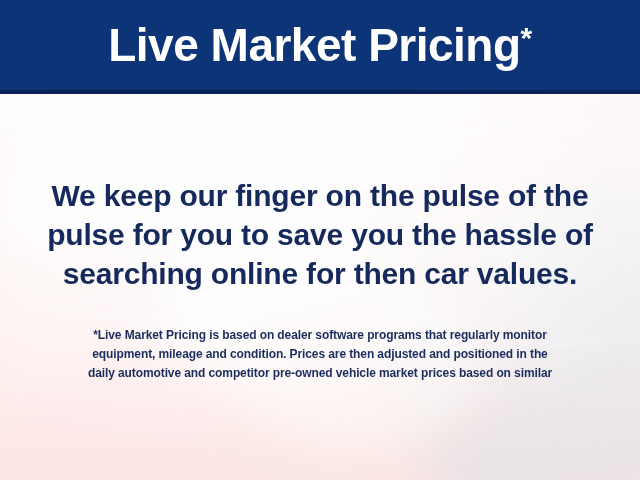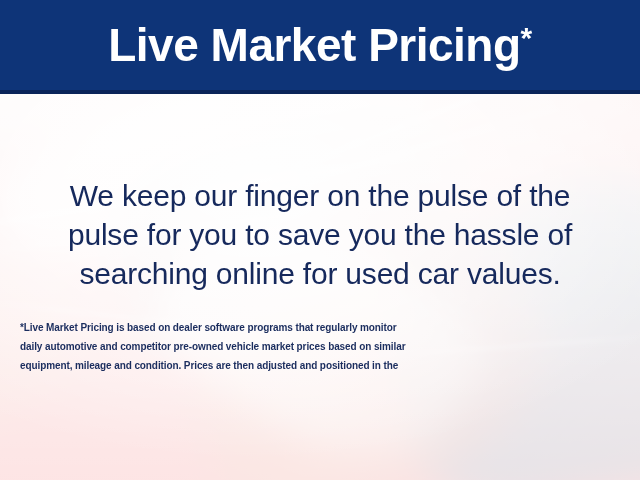--- a/index.html
+++ b/index.html
@@ -190,35 +190,35 @@
 
   
   .headline {
     position: absolute;
     left: 0;
     top: 176px;
     width: 640px;
     text-align: center;
     color: #16295c;
     font-size: 30px;
-    font-weight: normal;
+    font-weight: bold;
     line-height: 39px;
     letter-spacing: -0.2px;
   }
   .headline .hl-line { display: block; white-space: nowrap; }
 
   
   .fineprint {
     position: absolute;
     left: 20px;
-    top: 318px;
+    top: 326px;
     width: 600px;
-    text-align: left;
+    text-align: center;
     color: #1b2d5e;
-    font-size: 10px;
+    font-size: 12px;
     font-weight: bold;
     line-height: 19px;
     letter-spacing: -0.1px;
   }
   .fineprint .fp-line { display: block; white-space: nowrap; }
 </style>
 </head>
 <body>
 
 <div id="stage">
@@ -245,22 +245,22 @@
     <div class="bg-wash-2"></div>
   </div>
 
   <div class="banner">
     <div class="banner-title"><span>Live Market Pricing</span><span class="star">*</span></div>
   </div>
 
   <div class="headline">
     <span class="hl-line">We keep our finger on the pulse of the</span>
     <span class="hl-line">pulse for you to save you the hassle of</span>
-    <span class="hl-line">searching online for used car values.</span>
+    <span class="hl-line">searching online for then car values.</span>
   </div>
 
   <div class="fineprint">
     <span class="fp-line">*Live Market Pricing is based on dealer software programs that regularly monitor</span>
+    <span class="fp-line">equipment, mileage and condition. Prices are then adjusted and positioned in the</span>
     <span class="fp-line">daily automotive and competitor pre-owned vehicle market prices based on similar</span>
-    <span class="fp-line">equipment, mileage and condition. Prices are then adjusted and positioned in the</span>
   </div>
 
 </div>
 
 </body></html>

